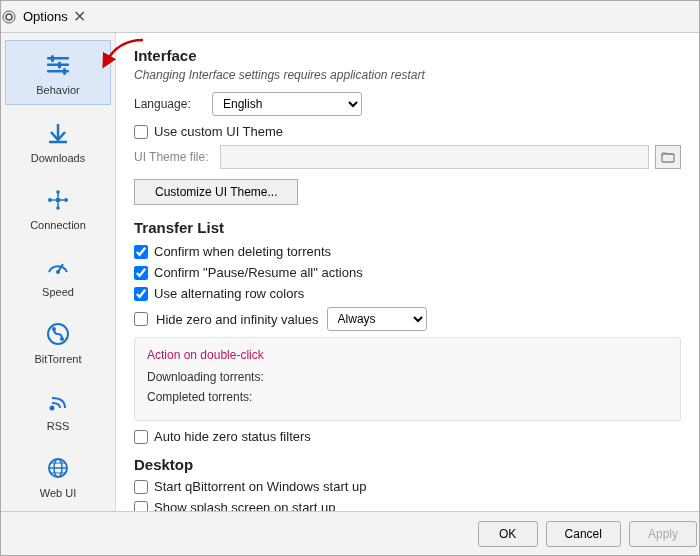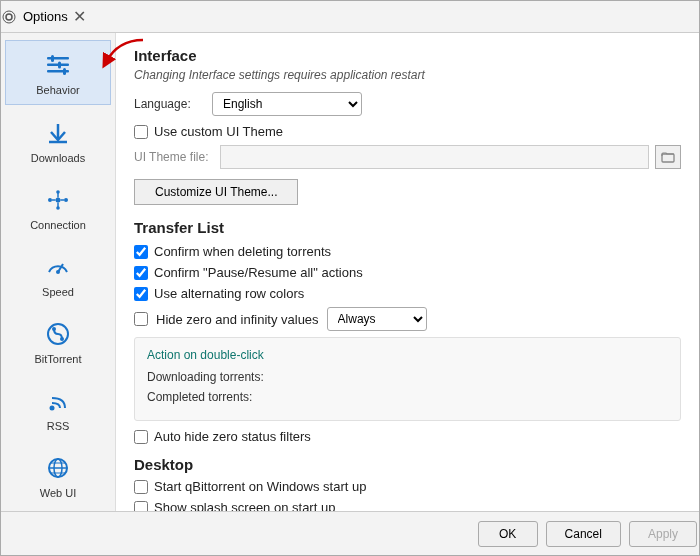--- a/index.html
+++ b/index.html
@@ -193,21 +193,21 @@
     }
     .action-section {
       background: #f8f8f8;
       border: 1px solid #e0e0e0;
       border-radius: 3px;
       padding: 10px 12px;
       margin-bottom: 8px;
     }
     .action-title {
       font-size: 12px;
-      color: #0f766e;
+      color: #be185d;
       margin-bottom: 8px;
     }
     .action-row {
       display: flex;
       align-items: center;
       gap: 8px;
       margin-bottom: 6px;
     }
     .action-label {
       font-size: 12px;

